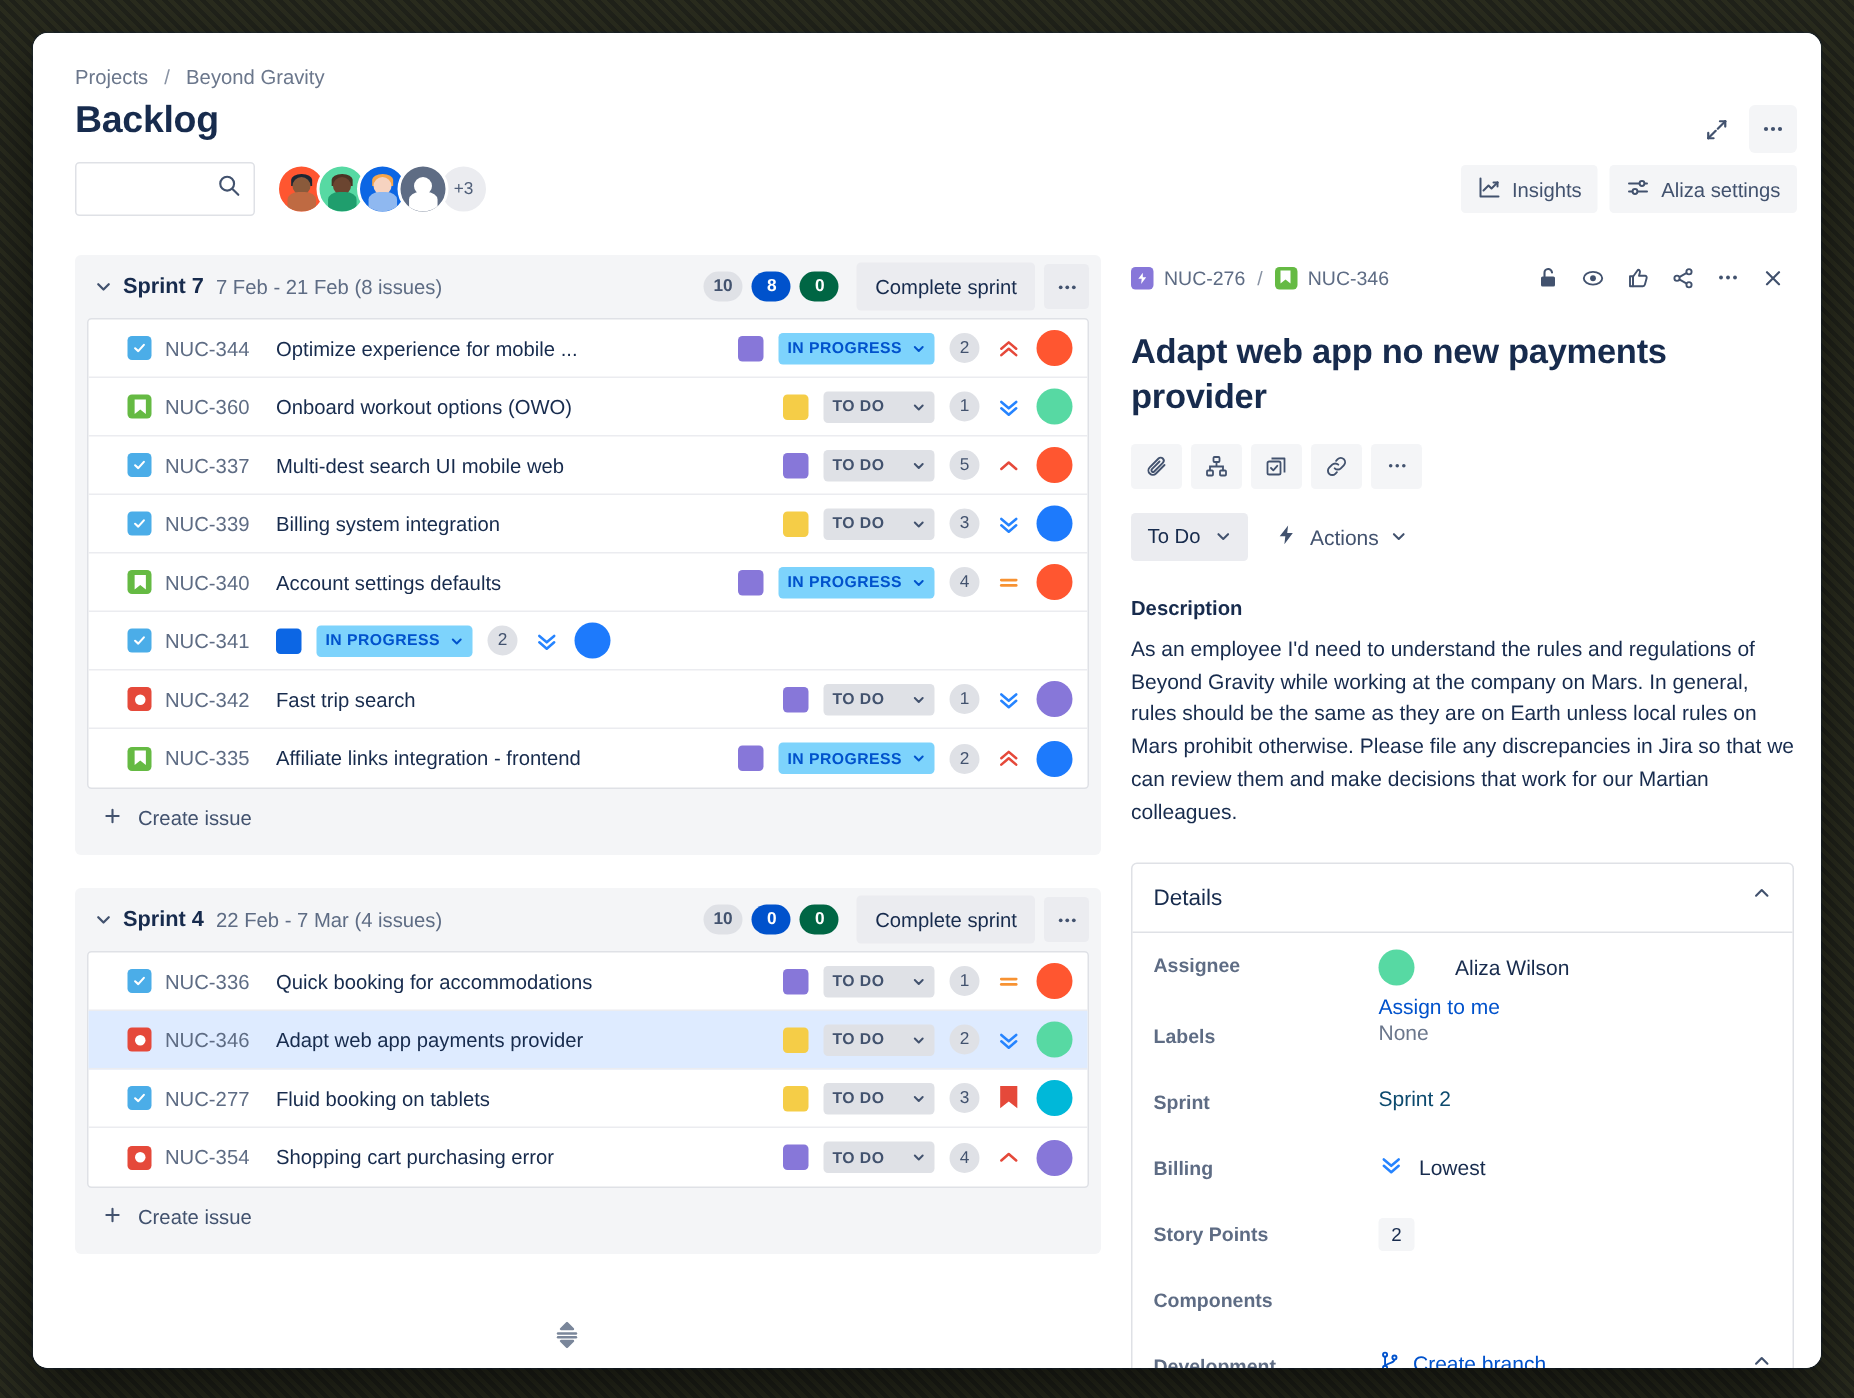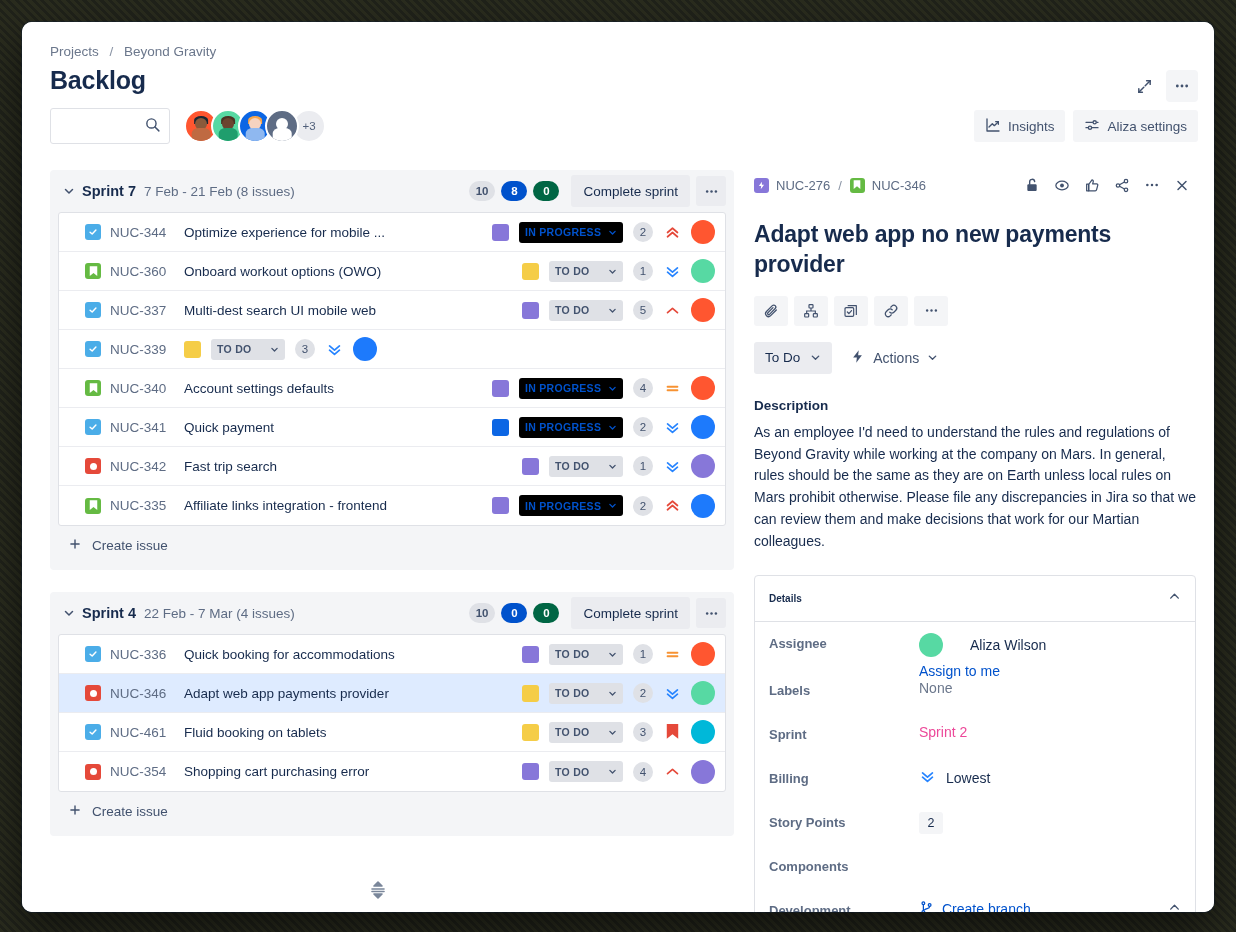--- a/index.html
+++ b/index.html
@@ -111,21 +111,21 @@
   .type-icon.story{ background:#65ba43; }
   .type-icon.bug{ background:#e5493a; }
   .key{ font-size:13.5px; color:#5e6c84; width:74px; flex:none; }
   .summary{ font-size:13.5px; color:#172b4d; flex:1; overflow:hidden; white-space:nowrap; text-overflow:ellipsis; padding-right:10px; }
   .epic-swatch{ width:17px; height:17px; border-radius:3px; flex:none; margin-right:10px; }
   .status{
     height:21px; border-radius:3px; padding:0 6px; display:flex; align-items:center; gap:4px;
     font-size:10.5px; font-weight:700; letter-spacing:0.3px; flex:none; cursor:pointer;
   }
   .status.todo{ background:#dfe1e6; color:#42526e; width:74px; }
-  .status.inprogress{ background:#000000; color:#0052cc; width:104px; }
+  .status.inprogress{ background:#7dd3fc; color:#0052cc; width:104px; }
   .status .lbl{ flex:1; }
   .pts{ width:20px; height:20px; border-radius:10px; background:#dfe1e6; color:#42526e;
     font-size:11.5px; display:flex; align-items:center; justify-content:center; flex:none; margin-left:10px;}
   .prio{ width:22px; flex:none; display:flex; align-items:center; justify-content:center; margin-left:8px; }
   .row-av{ width:24px; height:24px; border-radius:50%; flex:none; margin-left:8px; position:relative; overflow:hidden; }
   .create-issue{ display:flex; align-items:center; gap:10px; height:38px; padding-left:18px;
     font-size:13.5px; color:#42526e; font-weight:500; cursor:pointer; }
 
   
   .d-top{ display:flex; align-items:center; height:34px; }
@@ -143,28 +143,28 @@
   .d-statusrow{ display:flex; align-items:center; gap:18px; margin-top:16px; }
   .d-status{ height:32px; padding:0 11px; background:#ebecf0; border:none; border-radius:3px;
     display:flex; align-items:center; gap:10px; font-size:13.5px; font-weight:500; color:#172b4d; cursor:pointer;
     font-family:"Liberation Sans", sans-serif; }
   .d-actions{ display:flex; align-items:center; gap:8px; font-size:14px; font-weight:500; color:#42526e; cursor:pointer; }
   .d-sec-title{ font-size:13.5px; font-weight:700; color:#172b4d; margin-top:24px; }
   .d-desc{ font-size:14px; color:#172b4d; line-height:1.56; margin-top:9px; }
 
   .details-card{ border:1px solid #dfe1e6; border-radius:4px; margin-top:22px; }
   .details-head{ display:flex; align-items:center; height:46px; padding:0 14px; border-bottom:1px solid #dfe1e6; cursor:pointer;}
-  .details-head .t{ font-size:10px; font-weight:700; color:#172b4d; }
+  .details-head .t{ font-size:15px; font-weight:400; color:#172b4d; }
   .details-head .c{ margin-left:auto; color:#42526e; }
   .details-body{ padding:10px 14px 0 14px; }
   .d-row{ display:flex; align-items:flex-start; min-height:44px; }
   .d-lbl{ width:150px; flex:none; font-size:13px; font-weight:600; color:#5e6c84; padding-top:4px; }
   .d-val{ font-size:14px; color:#172b4d; padding-top:1px; }
   .d-val.muted{ color:#6b778c; }
-  .d-val .link{ color:#ec4899; cursor:pointer; }
+  .d-val .link{ color:#0c4a6e; cursor:pointer; }
   .assignee-line{ display:flex; align-items:center; gap:27px; }
   .assignee-av{ width:24px; height:24px; border-radius:50%; position:relative; overflow:hidden; flex:none; }
   .assign-link{ color:#0052cc; font-size:14px; cursor:pointer; margin-top:6px; display:block; }
   .pts-chip{ width:24px; height:22px; background:#f4f5f7; border-radius:3px; font-size:12.5px;
     color:#172b4d; display:flex; align-items:center; justify-content:center; }
   .dev-row{ display:flex; align-items:center; }
   .dev-link{ color:#0052cc; font-size:14px; display:flex; align-items:center; gap:8px; cursor:pointer; }
   .dev-chev{ margin-left:auto; color:#42526e; }
 
   .resize-handle{
@@ -378,20 +378,21 @@
           </div>
 
           <div class="issue">
             <span class="drag-dots"></span>
             <span class="type-icon task">
                   <svg width="10" height="10" viewBox="0 0 24 24" fill="none" stroke="#fff" stroke-width="3.4" stroke-linecap="round" stroke-linejoin="round">
                     <path d="M5 12.5 L10 17 L19 7"></path>
                   </svg>
                 </span>
             <span class="key">NUC-339</span>
+            <span class="summary">Billing system integration</span>
             <span class="epic-swatch" style="background:#f5cd47"></span>
             <span class="status todo">
               <span class="lbl">TO DO</span>
               <svg width="9" height="9" viewBox="0 0 24 24" fill="none" stroke="#42526e" stroke-width="3.5" stroke-linecap="round" stroke-linejoin="round">
                     <path d="M5 9 L12 16 L19 9"></path>
                   </svg>
             </span>
             <span class="pts">3</span>
             <span class="prio">
                   <svg width="17" height="17" viewBox="0 0 24 24" fill="none" stroke="#2684ff" stroke-width="2.4" stroke-linecap="round" stroke-linejoin="round">
@@ -429,21 +430,20 @@
           </div>
 
           <div class="issue">
             <span class="drag-dots"></span>
             <span class="type-icon task">
                   <svg width="10" height="10" viewBox="0 0 24 24" fill="none" stroke="#fff" stroke-width="3.4" stroke-linecap="round" stroke-linejoin="round">
                     <path d="M5 12.5 L10 17 L19 7"></path>
                   </svg>
                 </span>
             <span class="key">NUC-341</span>
-            <span class="summary">Quick payment</span>
             <span class="epic-swatch" style="background:#0c66e4"></span>
             <span class="status inprogress">
               <span class="lbl">IN PROGRESS</span>
               <svg width="9" height="9" viewBox="0 0 24 24" fill="none" stroke="#0052cc" stroke-width="3.5" stroke-linecap="round" stroke-linejoin="round">
                     <path d="M5 9 L12 16 L19 9"></path>
                   </svg>
             </span>
             <span class="pts">2</span>
             <span class="prio">
                   <svg width="17" height="17" viewBox="0 0 24 24" fill="none" stroke="#2684ff" stroke-width="2.4" stroke-linecap="round" stroke-linejoin="round">
@@ -592,21 +592,21 @@
             <span class="row-av" style="background:#57d9a3"><span class="hair" style="background:#4a3324"></span><span class="head" style="background:#6b4530"></span><span class="body" style="background:#1f9e6d"></span></span>
           </div>
 
           <div class="issue">
             <span class="drag-dots"></span>
             <span class="type-icon task">
                   <svg width="10" height="10" viewBox="0 0 24 24" fill="none" stroke="#fff" stroke-width="3.4" stroke-linecap="round" stroke-linejoin="round">
                     <path d="M5 12.5 L10 17 L19 7"></path>
                   </svg>
                 </span>
-            <span class="key">NUC-461</span>
+            <span class="key">NUC-277</span>
             <span class="summary">Fluid booking on tablets</span>
             <span class="epic-swatch" style="background:#f5cd47"></span>
             <span class="status todo">
               <span class="lbl">TO DO</span>
               <svg width="9" height="9" viewBox="0 0 24 24" fill="none" stroke="#42526e" stroke-width="3.5" stroke-linecap="round" stroke-linejoin="round">
                     <path d="M5 9 L12 16 L19 9"></path>
                   </svg>
             </span>
             <span class="pts">3</span>
             <span class="prio">

